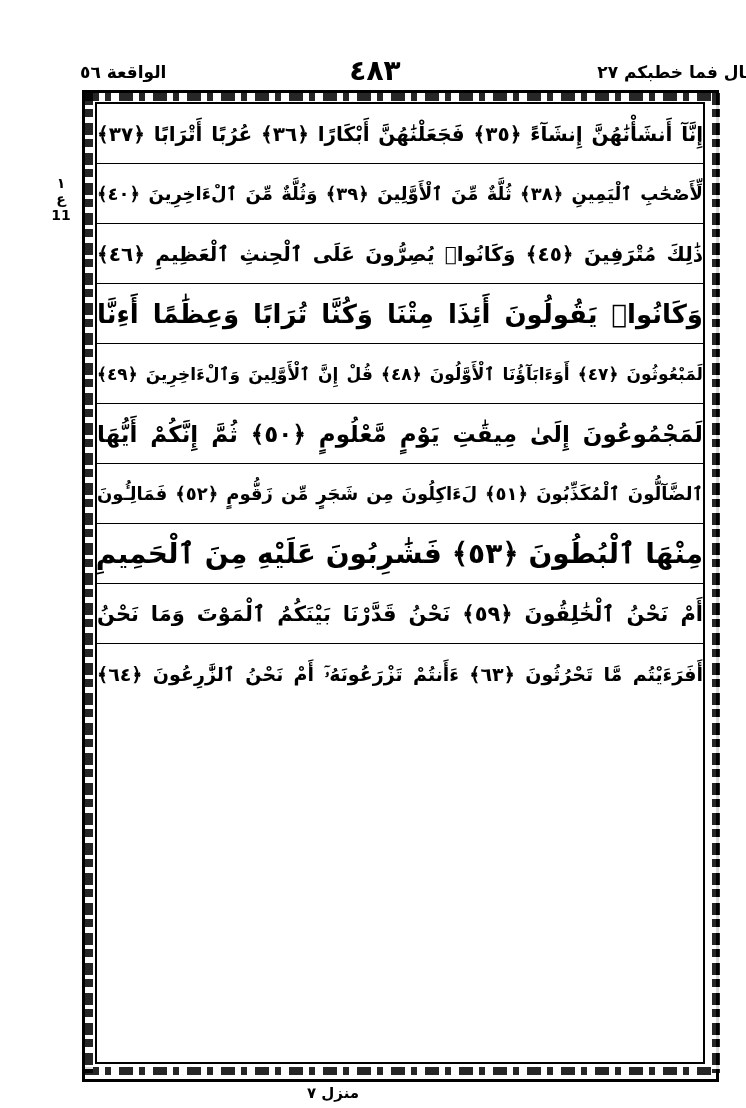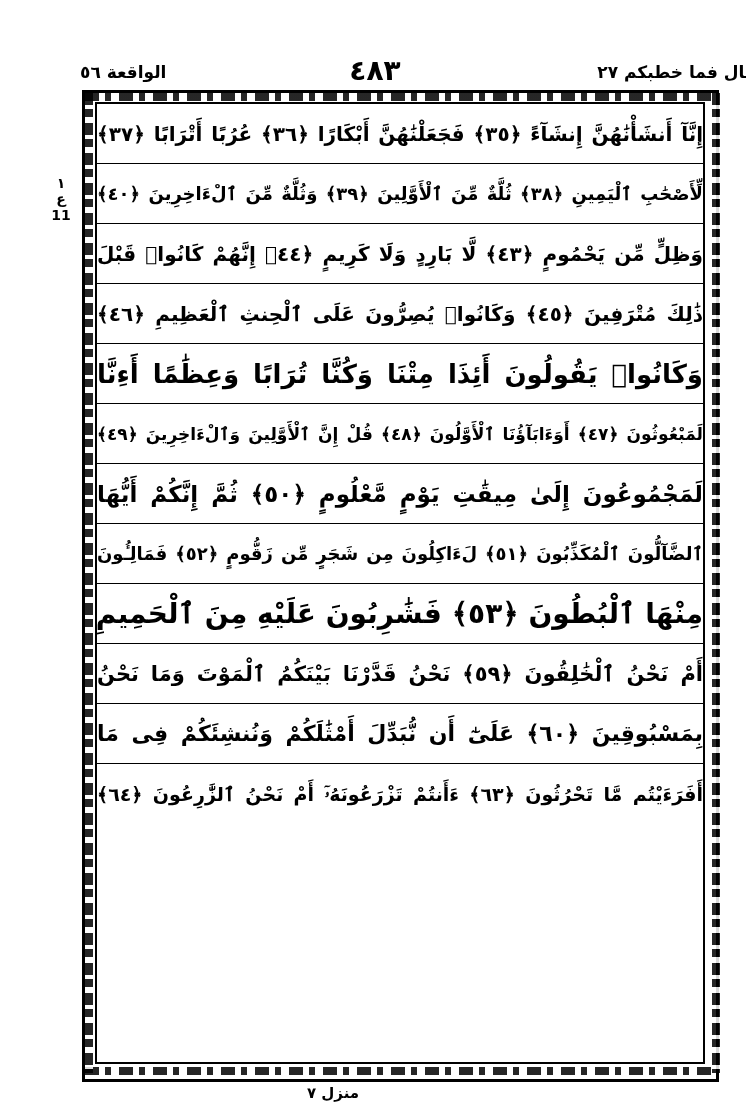--- a/index.html
+++ b/index.html
@@ -52,23 +52,20 @@
 </div>
 
 <div class="text-box">
   <div class="line">
       <span style="font-size: 20px;">إِنَّآ أَنشَأْنَٰهُنَّ إِنشَآءً ﴿٣٥﴾ فَجَعَلْنَٰهُنَّ أَبْكَارًا ﴿٣٦﴾ عُرُبًا أَتْرَابًا ﴿٣٧﴾</span>
     </div>
   <div class="line">
       <span style="font-size: 18px;">لِّأَصْحَٰبِ ٱلْيَمِينِ ﴿٣٨﴾ ثُلَّةٌ مِّنَ ٱلْأَوَّلِينَ ﴿٣٩﴾ وَثُلَّةٌ مِّنَ ٱلْءَاخِرِينَ ﴿٤٠﴾</span>
     </div>
   <div class="line">
-      <span style="font-size: 20px;">وَظِلٍّ مِّن يَحْمُومٍ ﴿٤٣﴾ لَّا بَارِدٍ وَلَا كَرِيمٍ ﴿٤٤﴾ إِنَّهُمْ كَانُوا۟ قَبْلَ</span>
-    </div>
-  <div class="line">
       <span style="font-size: 20px;">ذَٰلِكَ مُتْرَفِينَ ﴿٤٥﴾ وَكَانُوا۟ يُصِرُّونَ عَلَى ٱلْحِنثِ ٱلْعَظِيمِ ﴿٤٦﴾</span>
     </div>
   <div class="line">
       <span style="font-size: 26px;">وَكَانُوا۟ يَقُولُونَ أَئِذَا مِتْنَا وَكُنَّا تُرَابًا وَعِظَٰمًا أَءِنَّا</span>
     </div>
   <div class="line">
       <span style="font-size: 17px;">لَمَبْعُوثُونَ ﴿٤٧﴾ أَوَءَابَآؤُنَا ٱلْأَوَّلُونَ ﴿٤٨﴾ قُلْ إِنَّ ٱلْأَوَّلِينَ وَٱلْءَاخِرِينَ ﴿٤٩﴾</span>
     </div>
   <div class="line">
       <span style="font-size: 23px;">لَمَجْمُوعُونَ إِلَىٰ مِيقَٰتِ يَوْمٍ مَّعْلُومٍ ﴿٥٠﴾ ثُمَّ إِنَّكُمْ أَيُّهَا</span>
@@ -76,20 +73,17 @@
   <div class="line">
       <span style="font-size: 18px;">ٱلضَّآلُّونَ ٱلْمُكَذِّبُونَ ﴿٥١﴾ لَءَاكِلُونَ مِن شَجَرٍ مِّن زَقُّومٍ ﴿٥٢﴾ فَمَالِـُٔونَ</span>
     </div>
   <div class="line">
       <span style="font-size: 28px;">مِنْهَا ٱلْبُطُونَ ﴿٥٣﴾ فَشَٰرِبُونَ عَلَيْهِ مِنَ ٱلْحَمِيمِ ﴿٥٤﴾ فَشَٰرِبُونَ</span>
     </div>
   <div class="line">
       <span style="font-size: 21px;">أَمْ نَحْنُ ٱلْخَٰلِقُونَ ﴿٥٩﴾ نَحْنُ قَدَّرْنَا بَيْنَكُمُ ٱلْمَوْتَ وَمَا نَحْنُ</span>
     </div>
   <div class="line">
-      <span style="font-size: 22px;">بِمَسْبُوقِينَ ﴿٦٠﴾ عَلَىٰٓ أَن نُّبَدِّلَ أَمْثَٰلَكُمْ وَنُنشِئَكُمْ فِى مَا</span>
-    </div>
-  <div class="line">
       <span style="font-size: 19px;">أَفَرَءَيْتُم مَّا تَحْرُثُونَ ﴿٦٣﴾ ءَأَنتُمْ تَزْرَعُونَهُۥٓ أَمْ نَحْنُ ٱلزَّٰرِعُونَ ﴿٦٤﴾</span>
     </div>
 </div>
 
 <div class="footer">منزل ٧</div>
 
 </body></html>

